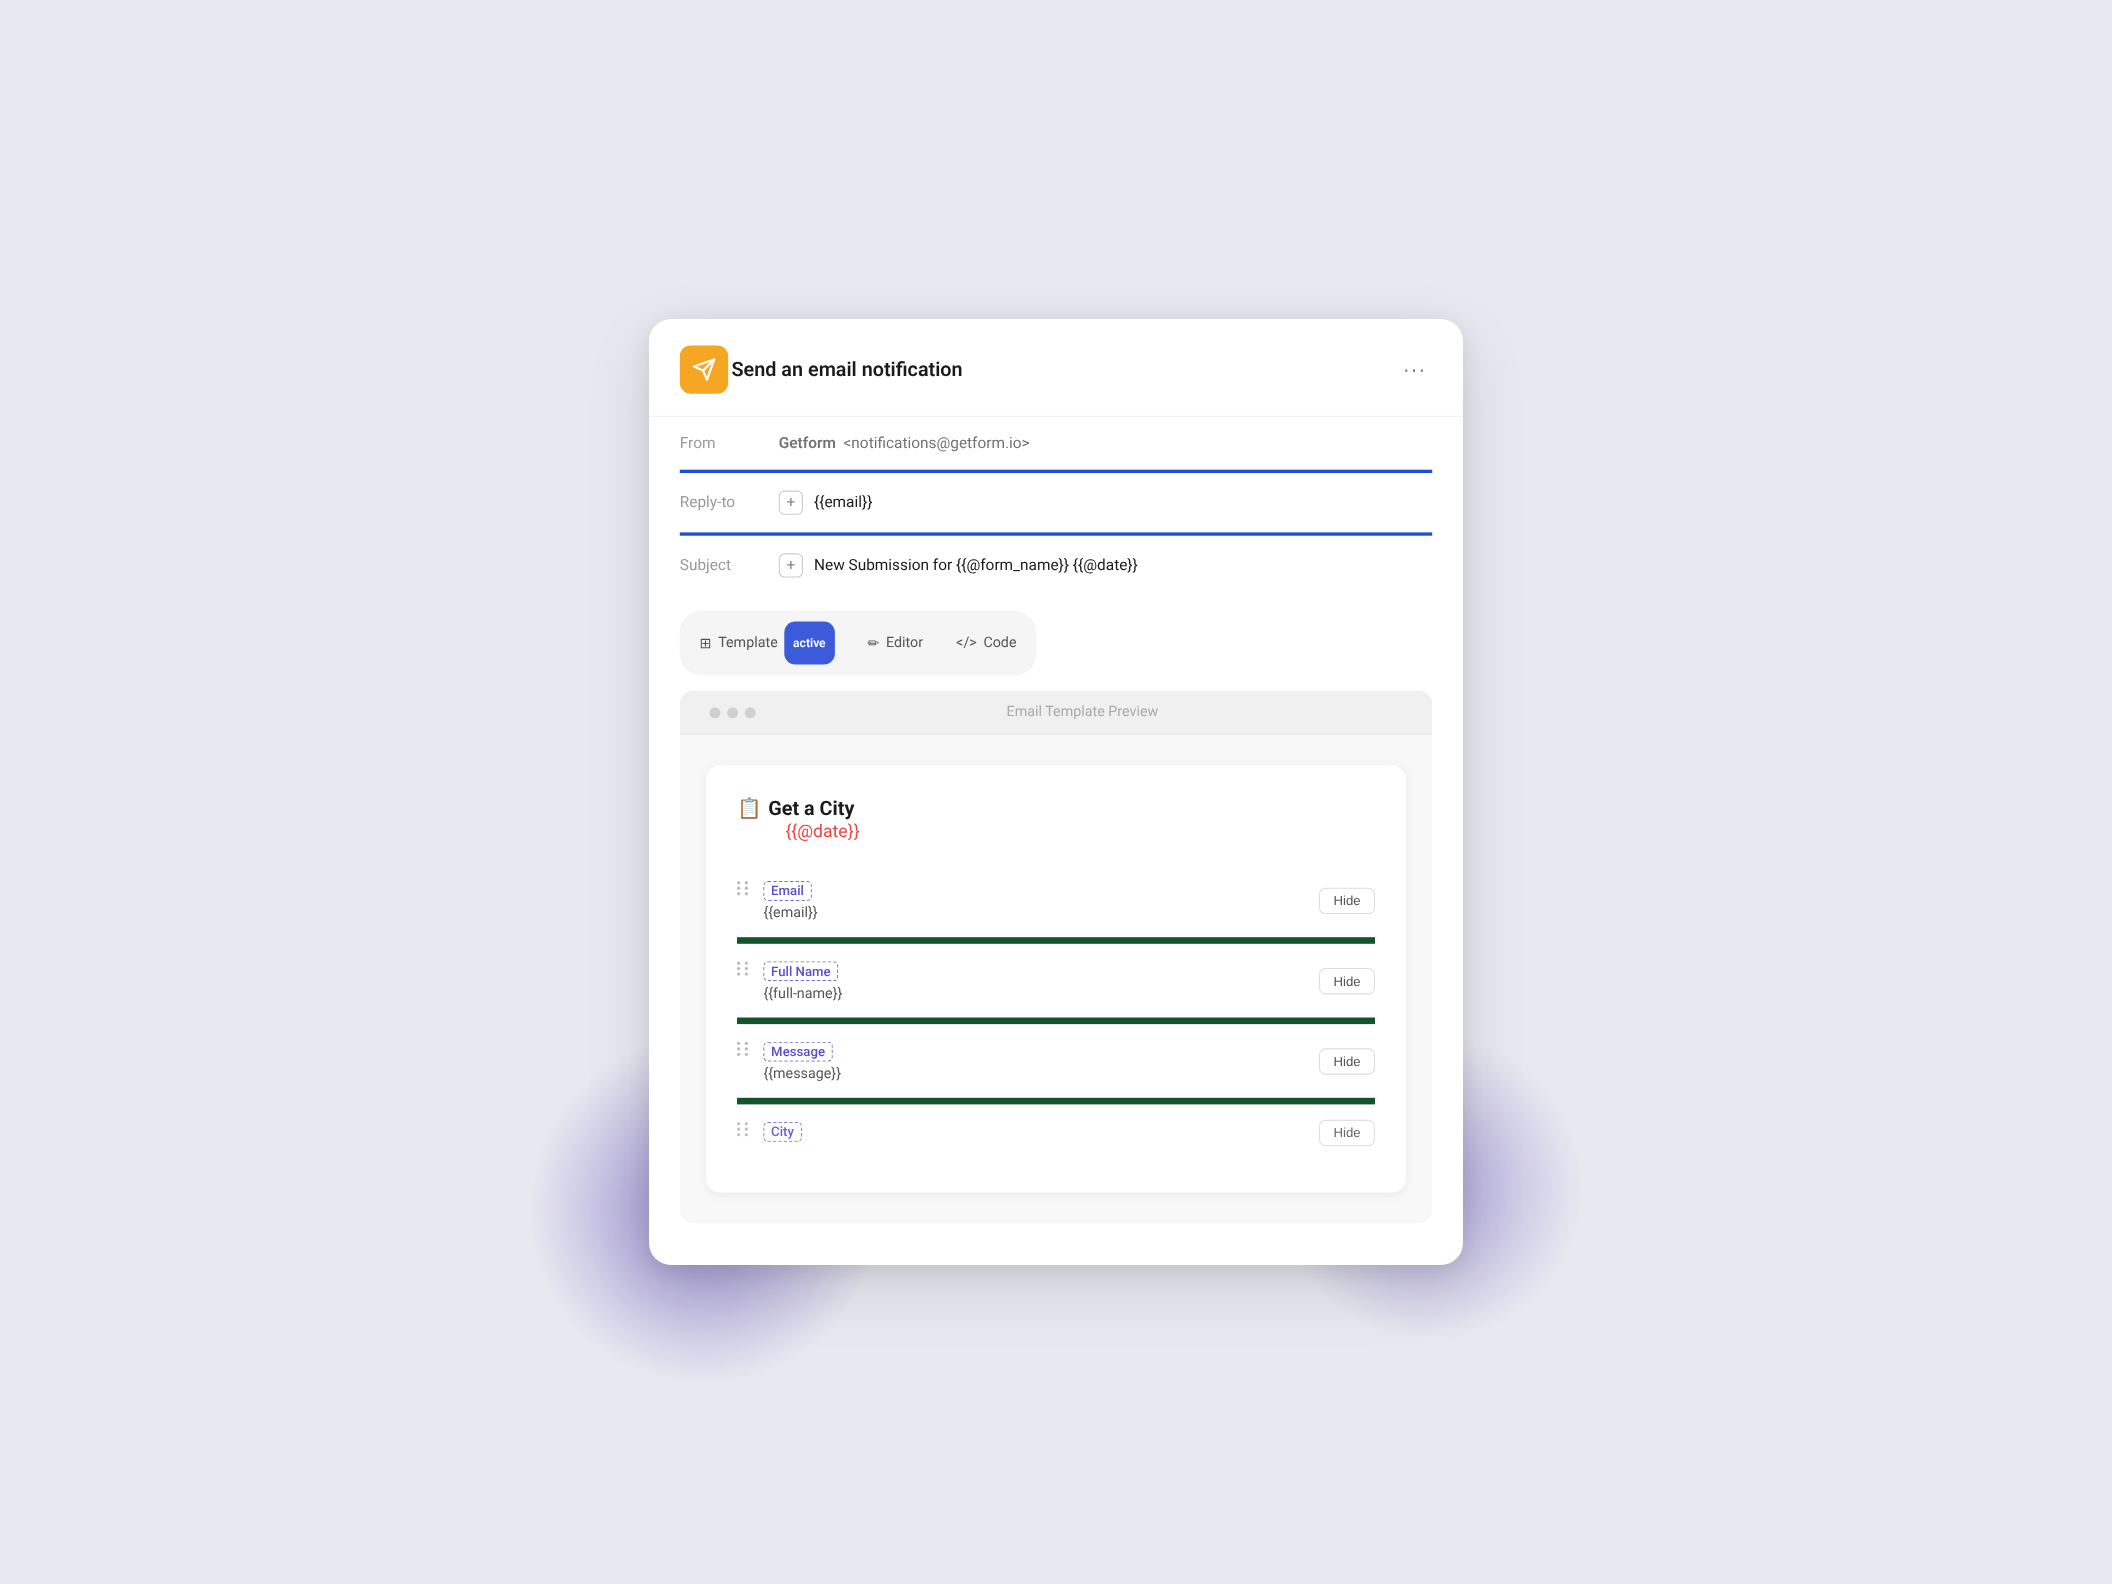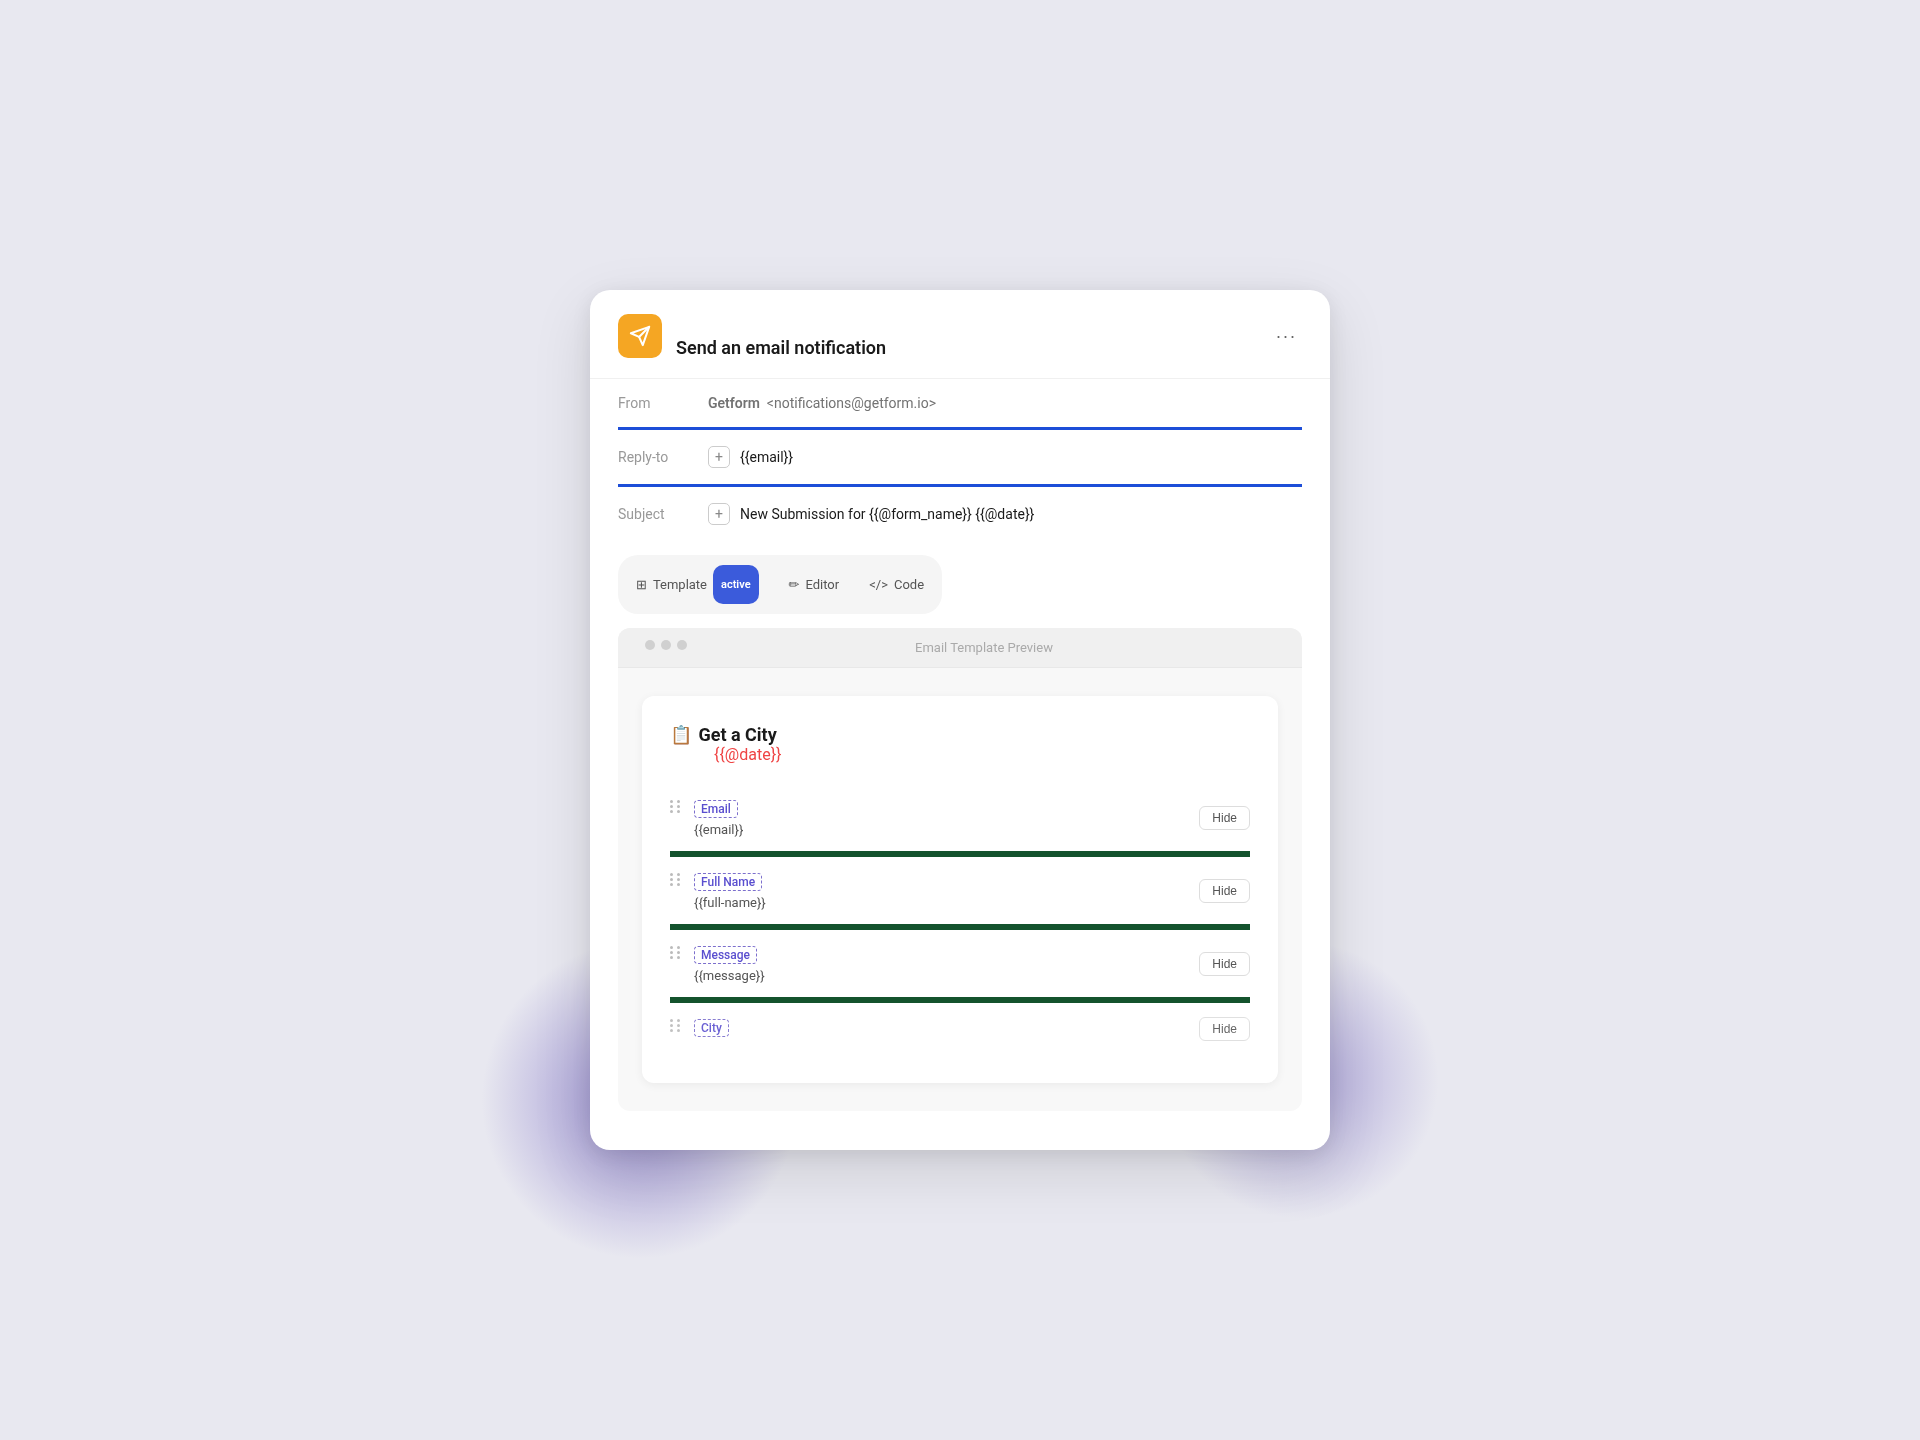--- a/index.html
+++ b/index.html
@@ -57,22 +57,22 @@
     .modal-header {
       display: flex;
       align-items: center;
       justify-content: space-between;
       padding: 24px 28px 20px 28px;
       border-bottom: 1px solid #f0f0f0;
     }
 
     .header-left {
       display: flex;
-      align-items: flex-end;
-      gap: 14px;
+      align-items: center;
+      gap: 3px;
     }
 
     .app-icon {
       width: 44px;
       height: 44px;
       background: #f5a623;
       border-radius: 10px;
       display: flex;
       align-items: center;
       justify-content: center;
@@ -215,21 +215,21 @@
     
     .preview-container {
       margin: 0 28px 28px 28px;
       background: #f8f8f8;
       border-radius: 12px;
       overflow: hidden;
     }
 
     .preview-header {
       display: flex;
-      align-items: flex-start;
+      align-items: center;
       padding: 12px 27px;
       background: #f0f0f0;
       border-bottom: 1px solid #e8e8e8;
       gap: 6px;
     }
 
     .preview-dot {
       width: 10px;
       height: 10px;
       border-radius: 50%;

